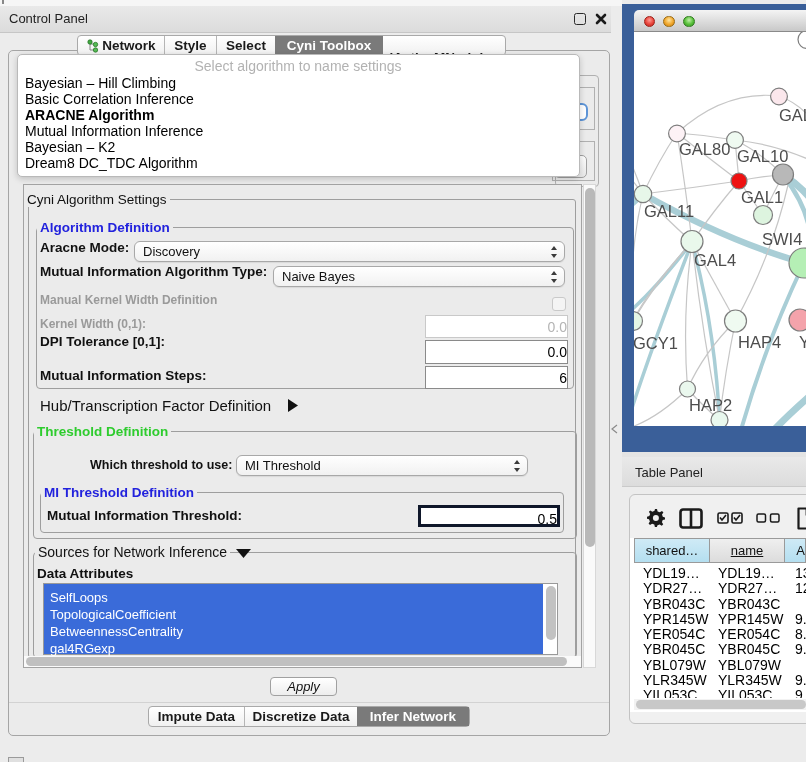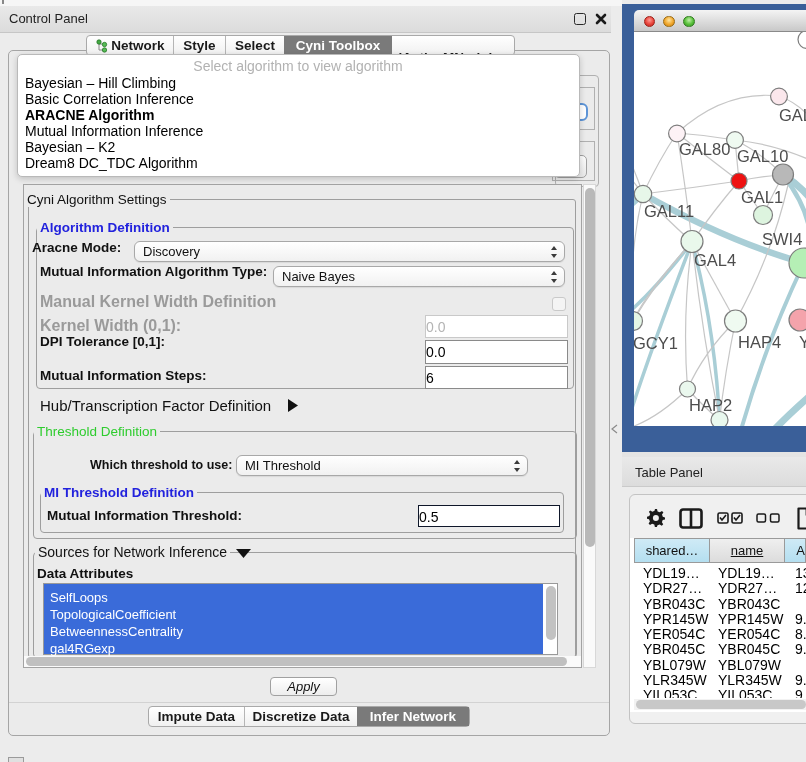--- a/index.html
+++ b/index.html
@@ -1,33 +1,33 @@
 <!DOCTYPE html>
 <html><head>
 <meta charset="utf-8">
 <style>
   * { margin:0; padding:0; box-sizing:border-box; }
   html,body { width:806px; height:762px; overflow:hidden; background:#ececec;
     font-family:"Liberation Sans", sans-serif; }
   .abs { position:absolute; }
   .lbl { font-weight:bold; font-size:13.5px; color:#111; }
-  .dislbl { font-weight:bold; font-size:16px; color:#9a9a9a; }
+  .dislbl { font-weight:bold; font-size:12px; color:#9a9a9a; }
   .group { position:absolute; border:1px solid #9e9e9e; border-radius:4px; }
   .gtitle { position:absolute; font-size:13.5px; background:#ebebeb; padding:0 3px; white-space:nowrap; }
   .combo { position:absolute; border:1px solid #a8a8a8; border-radius:4px;
     background:linear-gradient(#ffffff,#f1f1f1); font-size:13px; color:#111;
     display:flex; align-items:center; padding-left:8px;
     box-shadow:0 1px 1px rgba(0,0,0,0.08); }
   .arrows { position:absolute; right:6px; top:50%; transform:translateY(-50%); width:8px; height:14px; }
   .arrows:before { content:""; position:absolute; left:1px; top:1px; border-left:3.2px solid transparent;
     border-right:3.2px solid transparent; border-bottom:4.5px solid #3a3a3a; }
   .arrows:after { content:""; position:absolute; left:1px; bottom:1px; border-left:3.2px solid transparent;
     border-right:3.2px solid transparent; border-top:4.5px solid #3a3a3a; }
   .field { position:absolute; background:#fff; font-size:14px; color:#000;
-    padding-right:5px; line-height:22px; }
+    text-align:right; line-height:22px; }
   .seg { position:absolute; height:21px; background:linear-gradient(#ffffff,#f0f0f0);
     border:1px solid #a9a9a9; border-radius:4px; display:flex; align-items:center;
     font-size:13.5px; font-weight:bold; color:#1a1a1a; }
   .seg .s { justify-content:center; }
   .seg .s { height:100%; display:flex; align-items:center; white-space:nowrap; }
   .seg .div { width:1px; height:100%; background:#b5b5b5; }
   .seg .sel { background:#7a7a7a; color:#fff; }
 </style>
 </head>
 <body>
@@ -38,21 +38,21 @@
 <div class="abs" style="left:0;top:6px;width:611px;height:27px;background:linear-gradient(#e9e9e9,#dcdcdc);border-bottom:1px solid #c6c6c6;"></div>
 <div class="abs" style="left:9px;top:11px;font-size:13px;color:#222;">Control Panel</div>
 
 <div class="abs" style="left:574px;top:13px;width:12px;height:12px;border:1.6px solid #2a2a2a;border-radius:2.5px;background:transparent;"></div>
 <svg class="abs" style="left:595px;top:13px;" width="12" height="12" viewBox="0 0 12 12">
   <path d="M2 2 L10 10 M10 2 L2 10" stroke="#1a1a1a" stroke-width="2.6" stroke-linecap="round"></path>
 </svg>
 
 <div class="abs" style="left:8px;top:50px;width:602px;height:686px;border:1px solid #a5a5a5;border-radius:5px;background:#ebebeb;"></div>
 
-<div class="seg" style="left:86px;top:35px;">
+<div class="seg" style="left:77px;top:35px;">
   <div class="s" style="width:86px;">
     <svg width="13" height="14" viewBox="0 0 13 14" style="margin-right:3px;">
       <path d="M4 3 L4 11 M4 5 L9 5 M4 11 L9 11" stroke="#888" stroke-width="1" fill="none"></path>
       <circle cx="4" cy="3" r="2.2" fill="#44aa44" stroke="#1d6b1d" stroke-width="0.7"></circle>
       <circle cx="9.5" cy="5.5" r="2.2" fill="#55bb55" stroke="#1d6b1d" stroke-width="0.7"></circle>
       <circle cx="9.5" cy="11" r="2.2" fill="#55bb55" stroke="#1d6b1d" stroke-width="0.7"></circle>
     </svg>Network</div>
   <div class="div"></div>
   <div class="s" style="width:51px;">Style</div>
   <div class="div"></div>
@@ -71,21 +71,21 @@
 
 <div class="abs" style="left:583px;top:184px;width:13px;height:484px;background:#fafafa;border:1px solid #d8d8d8;"></div>
 <div class="abs" style="left:584.5px;top:188px;width:10px;height:359px;background:#b9b9b9;border-radius:5px;"></div>
 
 <div class="group" style="left:28px;top:199px;width:548px;height:459px;border-radius:3px;"></div>
 <div class="gtitle" style="left:24px;top:192px;color:#111;">Cyni Algorithm Settings</div>
 
 <div class="group" style="left:36px;top:227px;width:538px;height:162px;"></div>
 <div class="gtitle" style="left:37px;top:220px;color:#2222dd;font-weight:bold;">Algorithm Definition</div>
 
-<div class="lbl abs" style="left:32px;top:240px;">Aracne Mode:</div>
+<div class="lbl abs" style="left:40px;top:240px;">Aracne Mode:</div>
 <div class="combo" style="left:134px;top:241px;width:431px;height:21px;border-radius:6px;">Discovery<span class="arrows"></span></div>
 
 <div class="lbl abs" style="left:40px;top:264px;">Mutual Information Algorithm Type:</div>
 <div class="combo" style="left:273px;top:266px;width:292px;height:21px;border-radius:6px;">Naive Bayes<span class="arrows"></span></div>
 
 <div class="dislbl abs" style="left:40px;top:293px;">Manual Kernel Width Definition</div>
 <div class="abs" style="left:552px;top:297px;width:14px;height:14px;border:1px solid #c9c9c9;border-radius:3px;background:#f4f4f4;"></div>
 
 <div class="dislbl abs" style="left:40px;top:317px;">Kernel Width (0,1):</div>
 <div class="field" style="left:425px;top:315px;width:143px;height:23px;border:1px solid #c9c9c9;color:#b4b4b4;">0.0</div>
@@ -95,30 +95,30 @@
 
 <div class="lbl abs" style="left:40px;top:368px;">Mutual Information Steps:</div>
 <div class="field" style="left:425px;top:366px;width:143px;height:23px;border:1px solid #8a8a8a;">6</div>
 
 <div class="abs" style="left:40px;top:397px;font-size:15px;color:#111;">Hub/Transcription Factor Definition</div>
 <svg class="abs" style="left:287px;top:399px;" width="12" height="13" viewBox="0 0 12 13">
     <path d="M1 0 L11 6.5 L1 13 Z" fill="#111"></path>
   </svg>
 
 <div class="group" style="left:33px;top:431px;width:544px;height:108px;"></div>
-<div class="gtitle" style="left:34px;top:424px;color:#2ecc2e;">Threshold Definition</div>
+<div class="gtitle" style="left:34px;top:424px;color:#2ecc2e;font-weight:bold;">Threshold Definition</div>
 
 <div class="lbl abs" style="left:90px;top:458px;width:146px;overflow:hidden;white-space:nowrap;font-size:12.5px;">Which threshold to use:</div>
 <div class="combo" style="left:236px;top:455px;width:292px;height:21px;border-radius:6px;">MI Threshold<span class="arrows"></span></div>
 
 <div class="group" style="left:40px;top:492px;width:524px;height:41px;"></div>
 <div class="gtitle" style="left:41px;top:485px;color:#2222dd;font-weight:bold;">MI Threshold Definition</div>
 
 <div class="lbl abs" style="left:47px;top:508px;">Mutual Information Threshold:</div>
-<div class="field" style="left:418px;top:505px;width:142px;height:22px;border:1px solid #0f172a;">0.5</div>
+<div class="field" style="left:418px;top:505px;width:142px;height:22px;border:3px solid #0f172a;">0.5</div>
 
 <div class="group" style="left:33px;top:552px;width:544px;height:106px;"></div>
 <div class="gtitle" style="left:35px;top:544px;color:#111;font-size:14px;">Sources for Network Inference</div>
 <svg class="abs" style="left:236px;top:549px;" width="15" height="9" viewBox="0 0 15 9">
     <path d="M0 0 L15 0 L7.5 9 Z" fill="#111"></path>
   </svg>
 
 <div class="lbl abs" style="left:37px;top:566px;">Data Attributes</div>
 
 <div class="abs" style="left:43px;top:583px;width:515px;height:72px;border:1px solid #999;background:#fff;"></div>
@@ -134,21 +134,21 @@
 <div class="abs" style="left:270px;top:677px;width:67px;height:19px;border:1px solid #a0a0a0;border-radius:4px;background:linear-gradient(#ffffff,#ededed);font-size:13px;color:#111;display:flex;align-items:center;justify-content:center;font-style:italic;">Apply</div>
 
 <div class="seg" style="left:148px;top:706px;">
   <div class="s" style="width:95px;">Impute Data</div>
   <div class="div"></div>
   <div class="s" style="width:112px;">Discretize Data</div>
   <div class="s sel" style="width:112px;">Infer Network</div>
 </div>
 
 <div class="abs" style="left:17px;top:54px;width:563px;height:123px;background:#fff;border:1px solid #b9b9b9;border-radius:5px;box-shadow:0 2px 6px rgba(0,0,0,0.18);"></div>
-<div class="abs" style="left:17px;top:58px;width:562px;text-align:center;font-size:14px;color:#b2b2b2;">Select algorithm to view algorithm</div>
+<div class="abs" style="left:17px;top:58px;width:562px;text-align:center;font-size:14px;color:#b2b2b2;">Select algorithm to name settings</div>
 <div class="abs" style="left:17px;top:75px;font-size:14px;color:#000;line-height:16px;margin-left:8px;">Bayesian – Hill Climbing<br>Basic Correlation Inference<br><b>ARACNE Algorithm</b><br>Mutual Information Inference<br>Bayesian – K2<br>Dream8 DC_TDC Algorithm</div>
 
 <svg class="abs" style="left:611px;top:424px;" width="7" height="10" viewBox="0 0 7 10">
     <path d="M6 1 L1 5 L6 9" stroke="#8a8a8a" stroke-width="1.2" fill="none"></path>
   </svg>
 
 <div class="abs" style="left:8px;top:757px;width:16px;height:5px;border:1px solid #9a9a9a;border-bottom:none;background:#e0e0e0;"></div>
 
 <div class="abs" style="left:622px;top:4px;width:184px;height:448px;background:#3a5f99;"></div>
 

